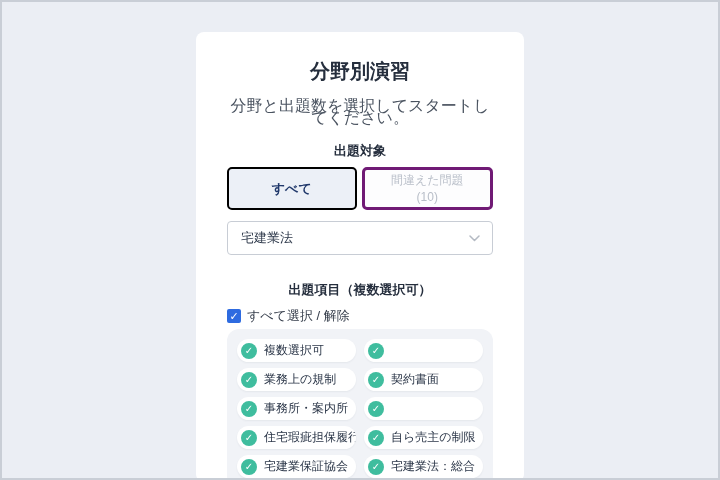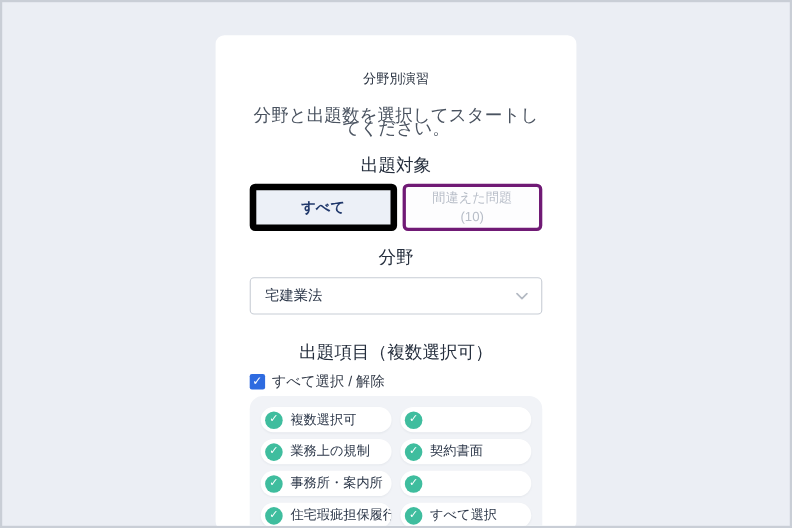--- a/index.html
+++ b/index.html
@@ -15,35 +15,35 @@
     position: absolute;
     left: 194px; top: 30px;
     width: 328px; height: 450px;
     background: #FFFFFF;
     border-radius: 8px;
     padding: 26px 31px 0 31px;
     text-align: center;
     overflow: hidden;
   }
   .title {
-    font-size: 12px;
-    font-weight: 400;
+    font-size: 20px;
+    font-weight: 700;
     color: #252E3D;
     line-height: 26px;
   }
   .subtitle {
     margin-top: 16px;
     font-size: 16px;
     line-height: 12px;
     color: #4A5360;
   }
   .section-label {
-    font-size: 16px;
+    font-size: 13px;
     line-height: 13px;
-    font-weight: 400;
+    font-weight: 700;
     color: #252E3D;
   }
   .section-label.target { margin-top: 20px; }
   .section-label.category { margin-top: 18px; }
   .section-label.topics { margin-top: 28px; }
   .segmented {
     display: flex;
     gap: 5px;
     margin-top: 10px;
   }
@@ -53,21 +53,21 @@
     border-radius: 5px;
     display: flex;
     flex-direction: column;
     align-items: center;
     justify-content: center;
     cursor: pointer;
     font-family: inherit;
   }
   .seg-btn.selected {
     background: #ECF0F7;
-    border: 6px solid #000000;
+    border: 2px solid #000000;
     color: #20386B;
     font-weight: 700;
     font-size: 13px;
   }
   .seg-btn.disabled {
     background: #FDFDFE;
     border: 3px solid #701a75;
     color: #B8BEC8;
     font-size: 12px;
     line-height: 17px;
@@ -159,21 +159,20 @@
   <div class="segmented">
     <button class="seg-btn selected">
       <span>すべて</span>
     </button>
     <button class="seg-btn disabled">
       <span>間違えた問題</span>
       <span>(10)</span>
     </button>
   </div>
 
-  <div class="section-label category">分野</div>
 
   <div class="select-box">
     <span>宅建業法</span>
     <span class="chevron">
       <svg width="11" height="7" viewBox="0 0 11 7" fill="none">
         <path d="M1 1 L5.5 5.5 L10 1" stroke="#B4BAC3" stroke-width="1.5" stroke-linecap="round" stroke-linejoin="round"></path>
       </svg>
     </span>
   </div>
 
@@ -206,21 +205,21 @@
     </div>
     <div class="pill">
       <span class="check-circle">✓</span>
     </div>
     <div class="pill">
       <span class="check-circle">✓</span>
       <span>住宅瑕疵担保履行法</span>
     </div>
     <div class="pill">
       <span class="check-circle">✓</span>
-      <span>すべて選択</span>
+      <span>自ら売主の制限</span>
     </div>
     <div class="pill">
       <span class="check-circle">✓</span>
       <span>宅建業保証協会</span>
     </div>
     <div class="pill">
       <span class="check-circle">✓</span>
       <span>宅建業法：総合</span>
     </div>
   </div>

